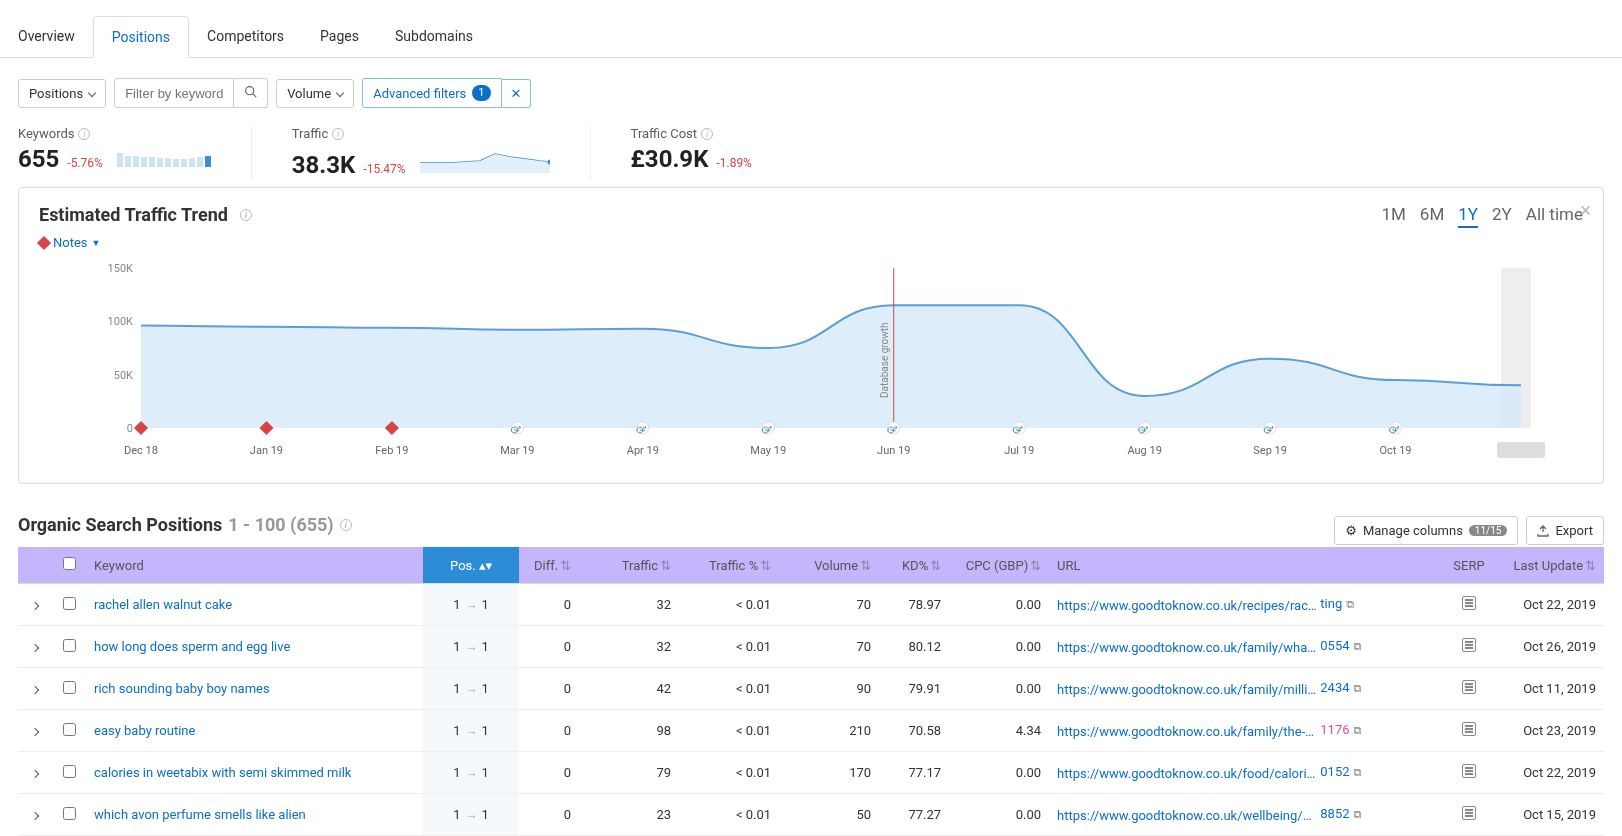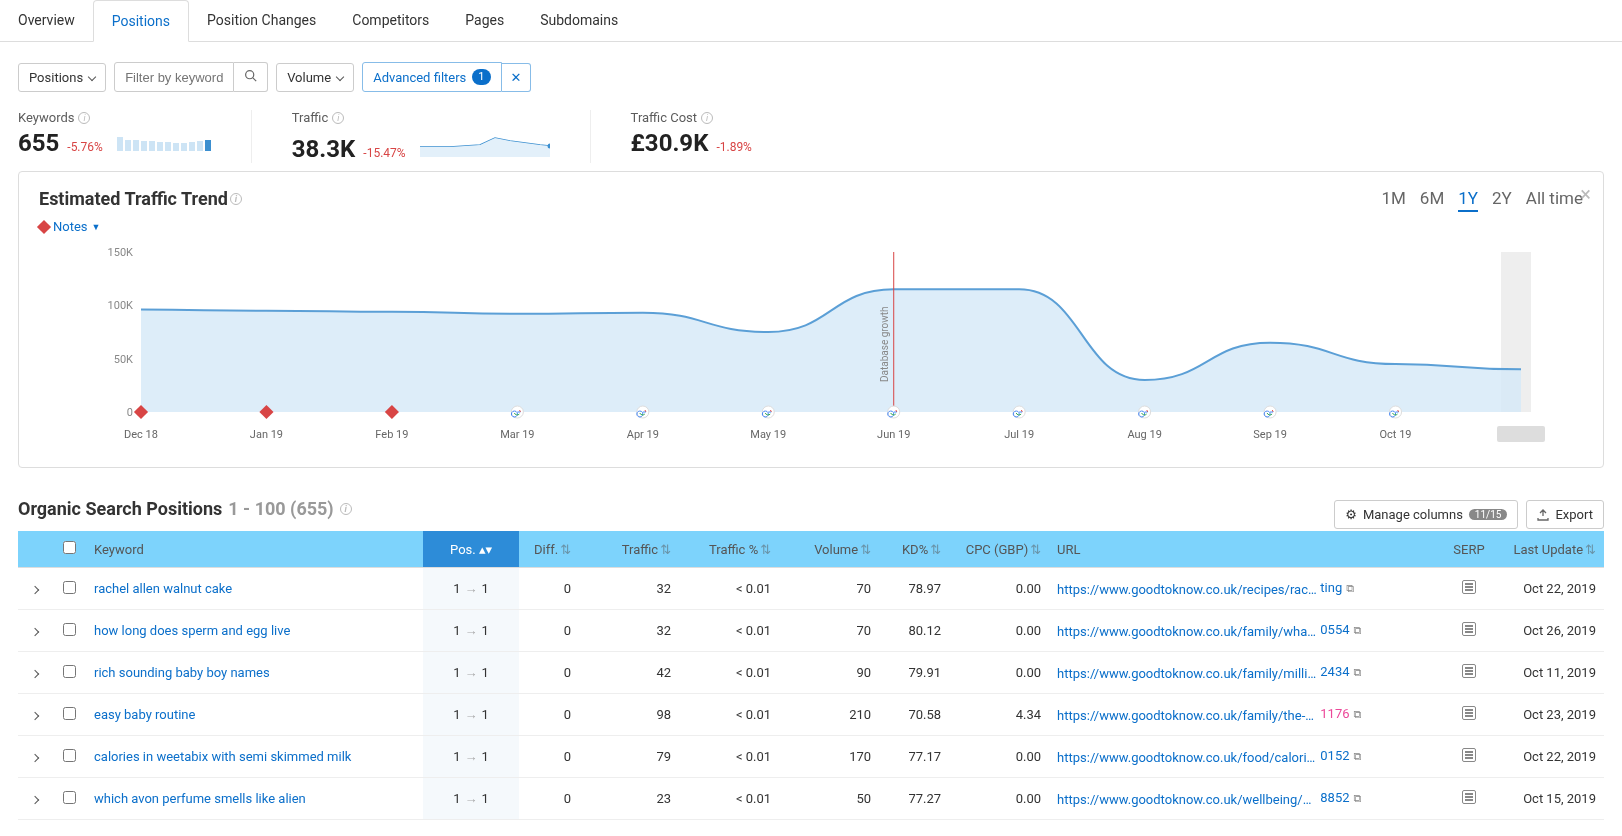--- a/index.html
+++ b/index.html
@@ -1,17 +1,17 @@
 <!DOCTYPE html>
 <html><head>
 <meta charset="utf-8">
 <style>
 *{box-sizing:border-box;margin:0;padding:0}
 body{font-family:-apple-system,BlinkMacSystemFont,"Segoe UI",Roboto,Arial,sans-serif;font-size:13px;color:#333;background:#fff;padding:0 18px 18px}
-.tabs{display:flex;border-bottom:1px solid #ddd;margin:0 -18px}
+.tabs{display:flex;border-bottom:1px solid #ddd;margin:16px -18px}
 .tab{padding:12px 18px;cursor:pointer;font-size:14px;color:#333}
 .tab.active{color:#0b6fca;border:1px solid #ddd;border-bottom:1px solid #fff;margin-bottom:-1px;border-radius:4px 4px 0 0;background:#fff}
 .filterbar{display:flex;gap:8px;margin:20px 0 18px;align-items:center}
 .selectbox{border:1px solid #ccc;border-radius:3px;padding:6px 10px;display:flex;align-items:center;gap:6px;cursor:pointer;font-size:13px;color:#333}
 .searchgroup{display:flex}
 .searchbox{border:1px solid #ccc;border-radius:3px 0 0 3px;padding:0 10px;width:120px;font-size:13px}
 .searchbtn{border:1px solid #ccc;border-left:none;border-radius:0 3px 3px 0;padding:6px 10px;background:#fff;cursor:pointer}
 .advfilter{display:flex;align-items:center}
 .advbtn{border:1px solid #87bce8;border-radius:3px 0 0 3px;padding:6px 10px;display:flex;align-items:center;gap:6px;cursor:pointer;color:#0b6fca;background:#fff}
 .advclr{border:1px solid #87bce8;border-left:none;border-radius:0 3px 3px 0;padding:6px 9px;cursor:pointer;color:#0b6fca;background:#fff}
@@ -23,38 +23,38 @@
 .mlabel{font-size:13px;color:#5c5c5c;margin-bottom:4px;display:flex;align-items:center;gap:4px}
 .mrow{display:flex;align-items:baseline;gap:8px}
 .mvalue{font-size:24px;font-weight:700;color:#222}
 .mdelta{color:#d84545;font-size:12px}
 .spark{display:inline-flex;align-items:flex-end;gap:2px;margin-left:6px;height:16px}
 .spark span{width:6px;background:#cde4f5;display:block}
 .sparkline{width:130px;height:28px;margin-left:6px}
 .info-icon{width:12px;height:12px;border:1px solid #bbb;border-radius:50%;display:inline-flex;align-items:center;justify-content:center;font-size:9px;color:#bbb;font-style:italic}
 .chartbox{border:1px solid #ddd;border-radius:4px;padding:16px 20px 12px;position:relative;margin-bottom:30px}
 .charthead{display:flex;justify-content:space-between;align-items:flex-start}
-.charttitle{font-size:18px;font-weight:700;color:#333;display:flex;align-items:center;gap:2px}
+.charttitle{font-size:18px;font-weight:700;color:#333;display:flex;align-items:center;gap:12px}
 .closex{position:absolute;top:10px;right:12px;font-size:20px;color:#bbb;cursor:pointer}
 .noterow{display:flex;align-items:center;gap:4px;margin-top:10px;color:#0b6fca;font-size:13px;cursor:pointer}
 .diamond{width:10px;height:10px;background:#d84545;transform:rotate(45deg)}
 .ranges{display:flex;gap:14px;font-size:17px;color:#666}
 .ranges span{cursor:pointer;padding-bottom:2px}
 .ranges .active{color:#0b6fca;border-bottom:2px solid #0b6fca}
 svg.chart{width:100%;height:210px;margin-top:8px}
 .axis-label{font-size:11px;fill:#888}
 .xlab{font-size:11px;fill:#666;text-anchor:middle}
 .section-title{font-size:18px;font-weight:700;color:#333;display:flex;align-items:center;gap:6px;margin-bottom:12px}
 .section-sub{color:#999;font-weight:700}
 .section-head{display:flex;justify-content:space-between;align-items:center}
 .btnrow{display:flex;gap:8px}
 .btn{border:1px solid #ccc;border-radius:3px;padding:6px 10px;display:flex;align-items:center;gap:6px;cursor:pointer;font-size:13px;background:#fff}
 .pill{background:#888;color:#fff;border-radius:8px;padding:0 6px;font-size:10px}
 table{width:100%;border-collapse:collapse;font-size:13px}
-thead th{background:#7dd3fc;padding:10px 8px;text-align:left;font-weight:400;color:#555;border-bottom:1px solid #ddd;white-space:nowrap}
+thead th{background:#c4b5fd;padding:10px 8px;text-align:left;font-weight:400;color:#555;border-bottom:1px solid #ddd;white-space:nowrap}
 thead th.sorted{background:#2d8cd8;color:#fff}
 tbody td{padding:12px 8px;border-bottom:1px solid #eee;white-space:nowrap}
 td.num,th.num{text-align:right}
 td.center,th.center{text-align:center}
 .poscol{background:#f5f9fc}
 .kwlink{color:#0b6fca;cursor:pointer}
 .urllink{color:#0b6fca;cursor:pointer;overflow:hidden;text-overflow:ellipsis;max-width:260px;display:inline-block;vertical-align:middle}
 .chev{width:6px;height:6px;border-right:1.5px solid #555;border-bottom:1.5px solid #555;display:inline-block}
 .chev.down{transform:rotate(45deg)}
 .chev.right{transform:rotate(-45deg)}
@@ -67,21 +67,20 @@
 .markerline{stroke:#d84545;stroke-width:1}
 .markertext{font-size:10px;fill:#888}
 .nov-zone{fill:#ddd;opacity:.5}
 </style>
 </head>
 <body>
 
 <div class="tabs" id="tabs-bar">
     <div class="tab">Overview</div>
     <div class="tab active">Positions</div>
-    <div class="tab">Position Changes</div>
     <div class="tab">Competitors</div>
     <div class="tab">Pages</div>
     <div class="tab">Subdomains</div>
   </div>
 
 <div class="filterbar">
   <div class="selectbox">
     <span>Positions</span>
       <span class="chev down"></span>
   </div>

